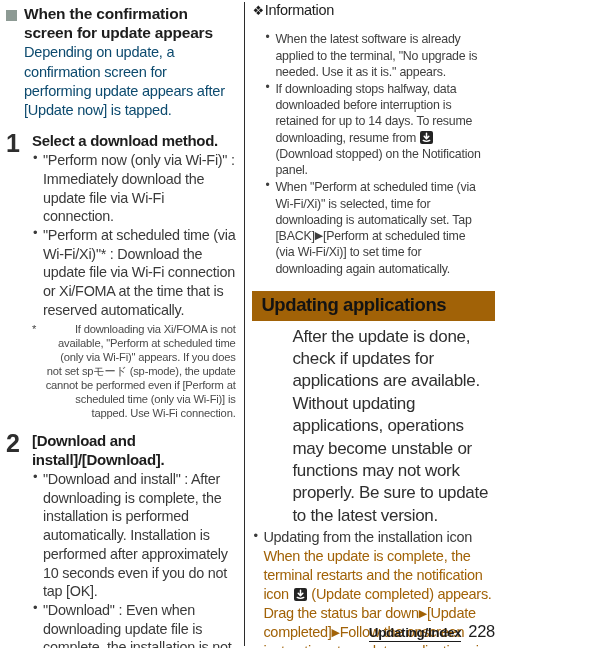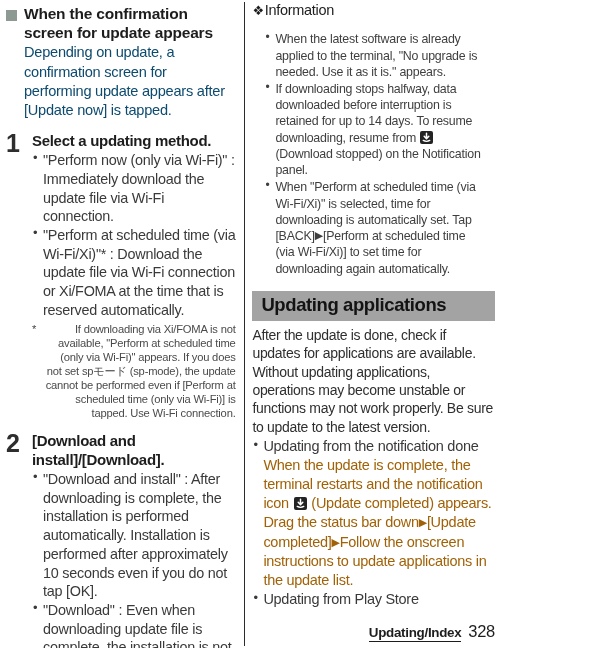--- a/index.html
+++ b/index.html
@@ -153,34 +153,35 @@
     margin-bottom: 0.5px;
   }
   ul.info > li:before {
     content: "\2022";
     position: absolute;
     left: 1px;
     top: -1px;
     font-size: 12px;
   }
   .bar {
-    background: #a3a3a3;
+    background: #a16207;
     color: #131313;
     font-size: 18.5px;
     font-weight: bold;
     letter-spacing: -0.4px;
     padding: 4px 8px 5px 9px;
     margin: 14px 0 5px 0;
     line-height: 1.12;
   }
   .rtext {
-    font-size: 14px;
+    font-size: 17px;
     line-height: 1.315;
     color: #2f2f2f;
     letter-spacing: -0.3px;
+    margin-left: 40px;
   }
   ul.rl {
     list-style: none;
     margin: 1px 0 0 0;
     padding: 0;
   }
   ul.rl > li {
     position: relative;
     padding-left: 11px;
     font-size: 14.5px;
@@ -257,21 +258,21 @@
     <div class="sec-head">
       <div class="sq-marker"></div>
       <div class="sec-head-text">When the confirmation screen for update appears</div>
     </div>
 
     <div class="body-text">Depending on update, a confirmation screen for performing update appears after [Update now] is tapped.</div>
 
     <div class="step">
       <div class="step-num">1</div>
       <div class="step-body">
-        <div class="step-title">Select a updating method.</div>
+        <div class="step-title">Select a download method.</div>
         <ul class="bl">
           <li>"Perform now (only via Wi-Fi)" : Immediately download the update file via Wi-Fi connection.</li>
           <li>"Perform at scheduled time (via Wi-Fi/Xi)"* : Download the update file via Wi-Fi connection or Xi/FOMA at the time that is reserved automatically.</li>
         </ul>
         <div class="footnote">
           <span class="ast">*</span>
           <span class="ftxt">If downloading via Xi/FOMA is not available, "Perform at scheduled time (only via Wi-Fi)" appears. If you does not set spモード (sp-mode), the update cannot be performed even if [Perform at scheduled time (only via Wi-Fi)] is tapped. Use Wi-Fi connection.</span>
         </div>
       </div>
     </div>
@@ -304,30 +305,30 @@
             </svg></span> (Download stopped) on the Notification panel.</li>
       <li id="info-2">When "Perform at scheduled time (via Wi-Fi/Xi)" is selected, time for downloading is automatically set. Tap [BACK]<span class="tri">▶</span>[Perform at scheduled time (via Wi-Fi/Xi)] to set time for downloading again automatically.</li>
     </ul>
 
     <div class="bar">Updating applications</div>
 
     <div class="rtext">After the update is done, check if updates for applications are available. Without updating applications, operations may become unstable or functions may not work properly. Be sure to update to the latest version.</div>
 
     <ul class="rl">
       <li>
-        <span>Updating from the notification done</span>
+        <span>Updating from the installation icon</span>
         <div class="sub" style="padding-left:0" id="rb-0-0">When the update is complete, the terminal restarts and the notification icon <span class="ico"><svg width="11" height="11" viewBox="0 0 11 11">
                 <path d="M5.5 1.2 L5.5 6.3 M3.2 4.3 L5.5 6.8 L7.8 4.3" stroke="#fff" stroke-width="1.5" fill="none" stroke-linecap="round" stroke-linejoin="round"></path>
                 <path d="M2.2 8.4 Q5.5 10.2 8.8 8.4" stroke="#fff" stroke-width="1.3" fill="none" stroke-linecap="round"></path>
               </svg></span> (Update completed) appears.</div>
         <div class="sub" style="padding-left:0" id="rb-0-1">Drag the status bar down<span class="tri">▶</span>[Update completed]<span class="tri">▶</span>Follow the onscreen instructions to update applications in the update list.</div>
       </li>
       <li>
         <span>Updating from Play Store</span>
       </li>
     </ul>
 
     <div class="footer">
       <span class="footer-label">Updating/Index</span>
-      <span class="footer-page">328</span>
+      <span class="footer-page">228</span>
     </div>
   </div>
 </div>
 
 </body></html>

